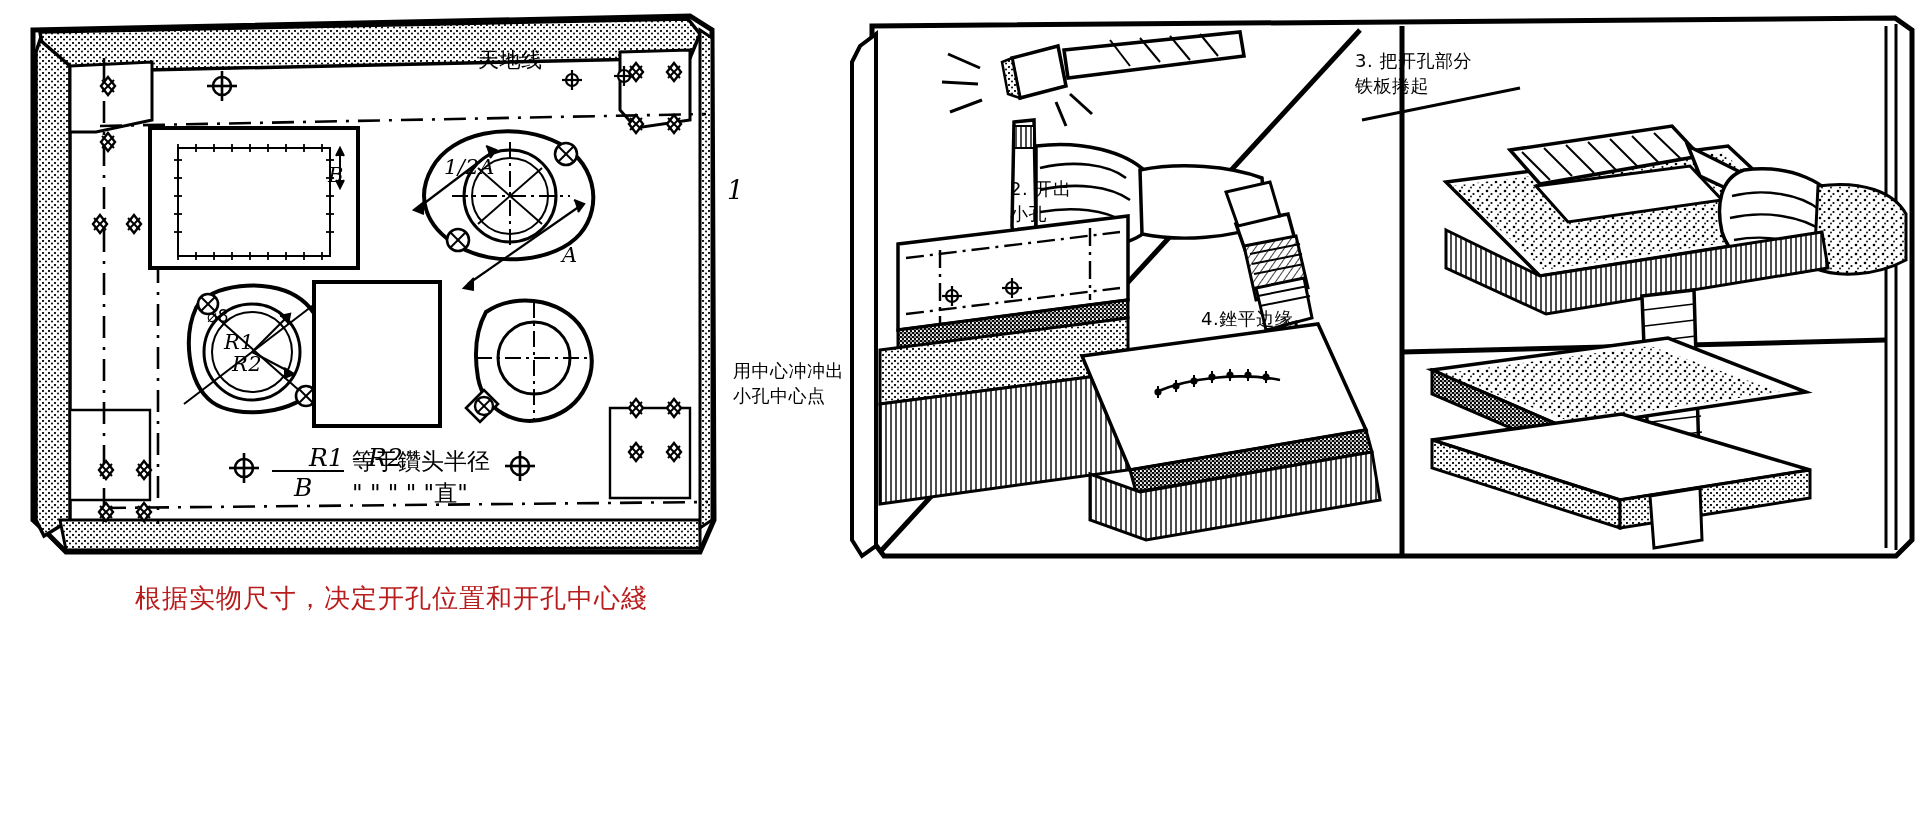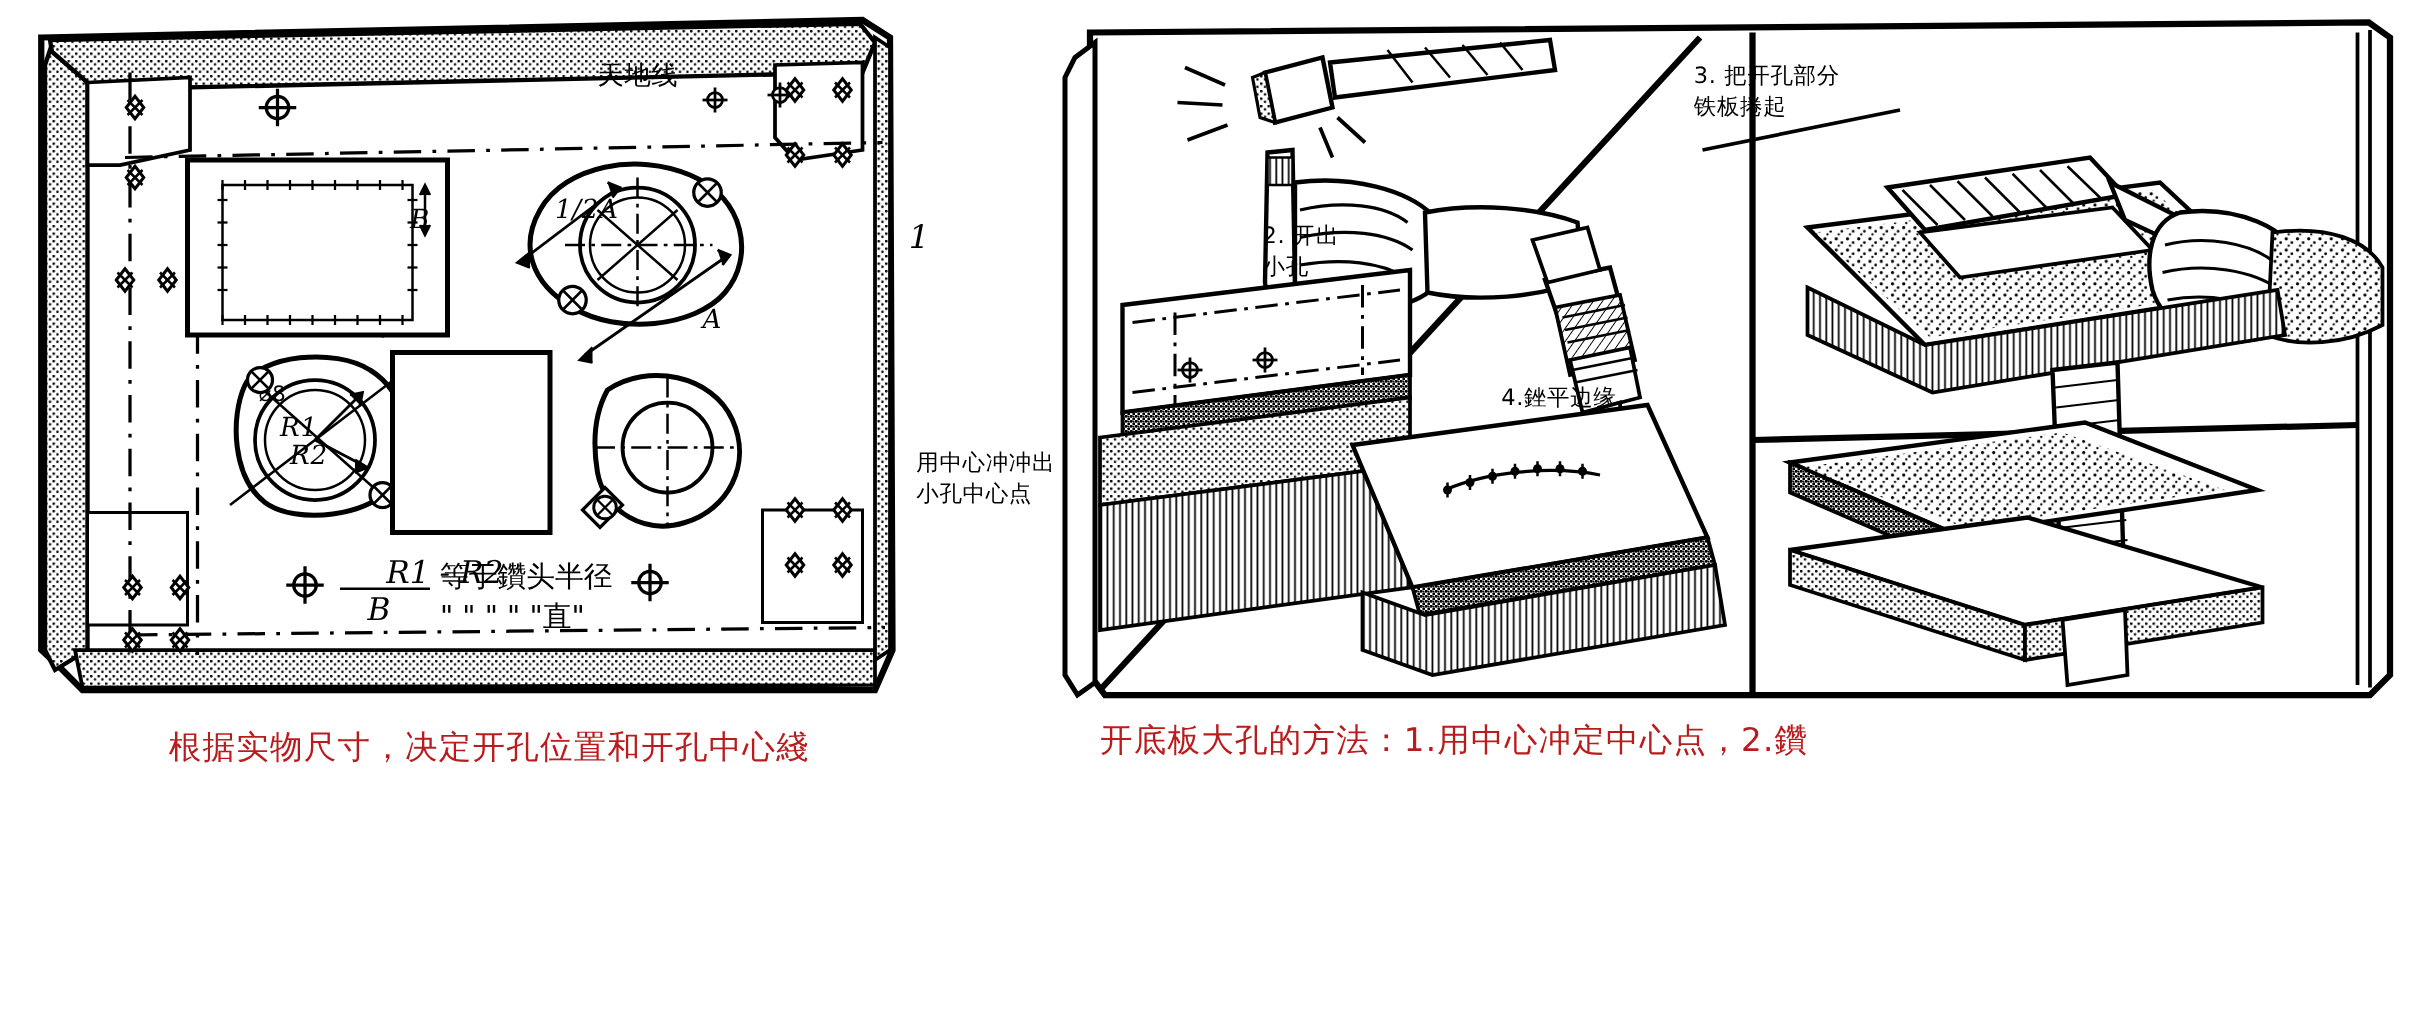--- a/index.html
+++ b/index.html
@@ -469,15 +469,15 @@
   <div class="anno" id="label-punch"><span>用中心冲冲出</span><br><span>小孔中心点</span></div>
 
   <div class="anno" id="label-step2"><span>2. 开出</span><br><span>小孔</span></div>
 
   <div class="anno" id="label-step3"><span>3. 把开孔部分</span><br><span>铁板捲起</span></div>
 
   <div class="anno" id="label-step4">4.銼平边缘</div>
 
   <div class="caption" id="caption-left">根据实物尺寸，决定开孔位置和开孔中心綫</div>
 
-  <div class="caption" id="caption-right"><span>开底板大孔的方法：1.用中心冲定中心点，2.鑽</span><br></div>
+  <div class="caption" id="caption-right"><br></div>
 
 </div>
 
 </body></html>

